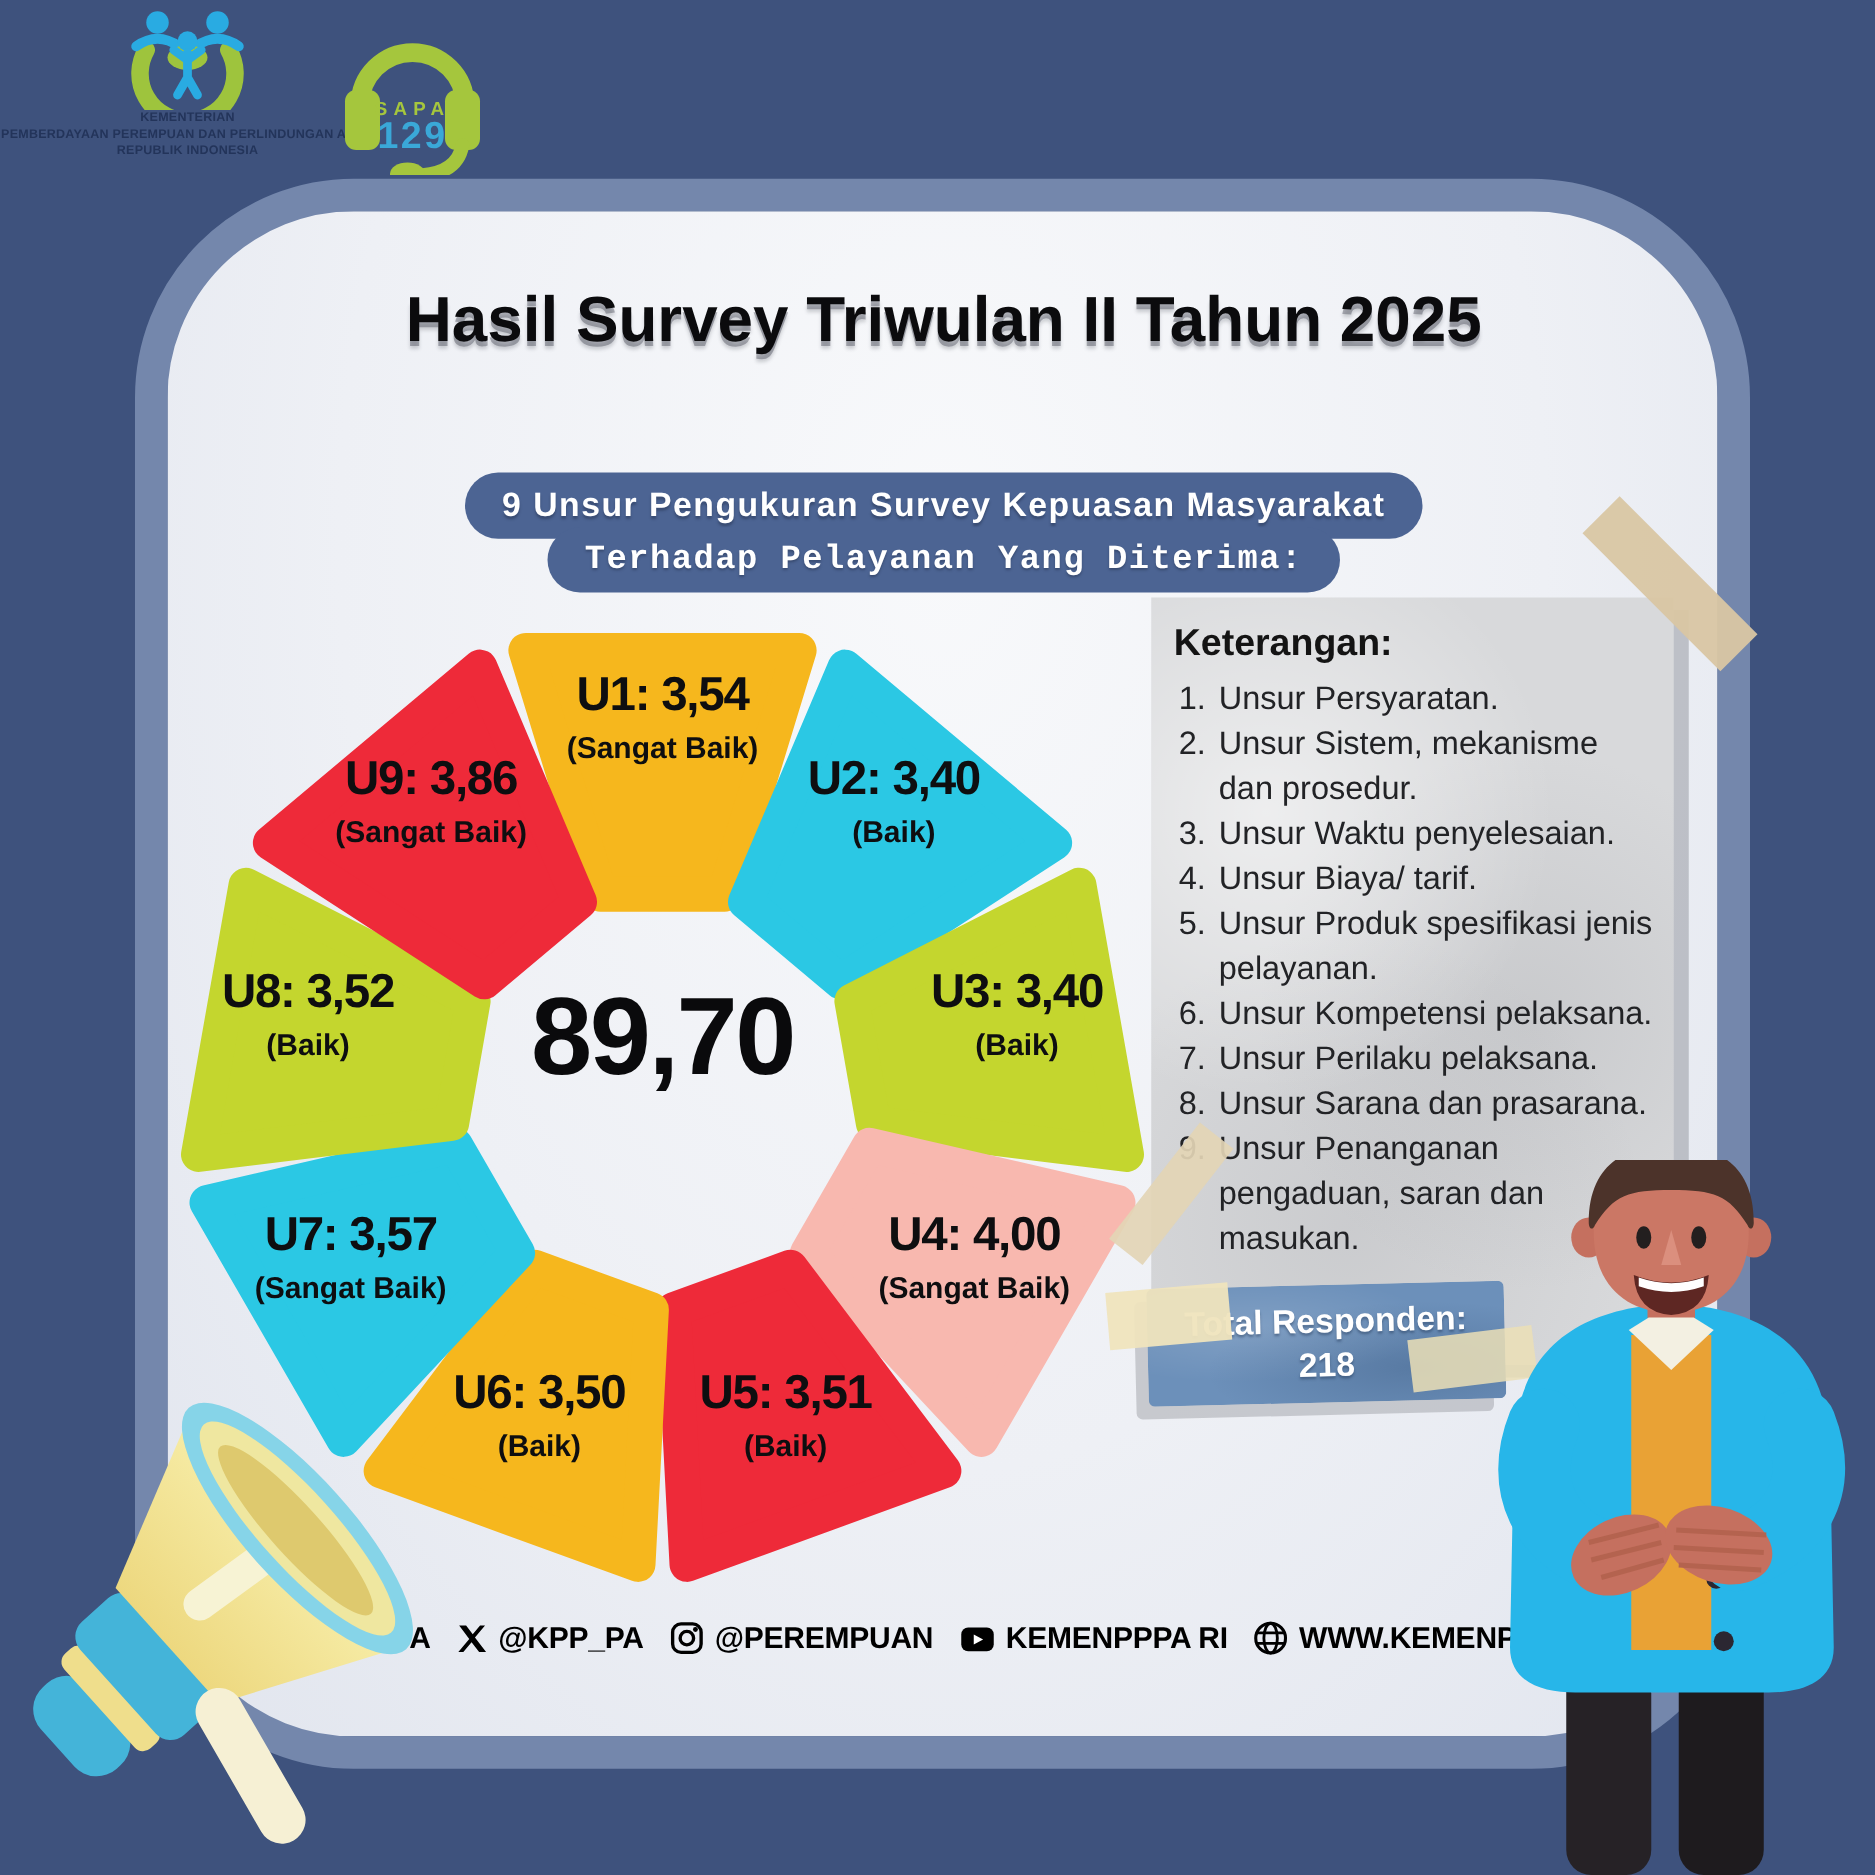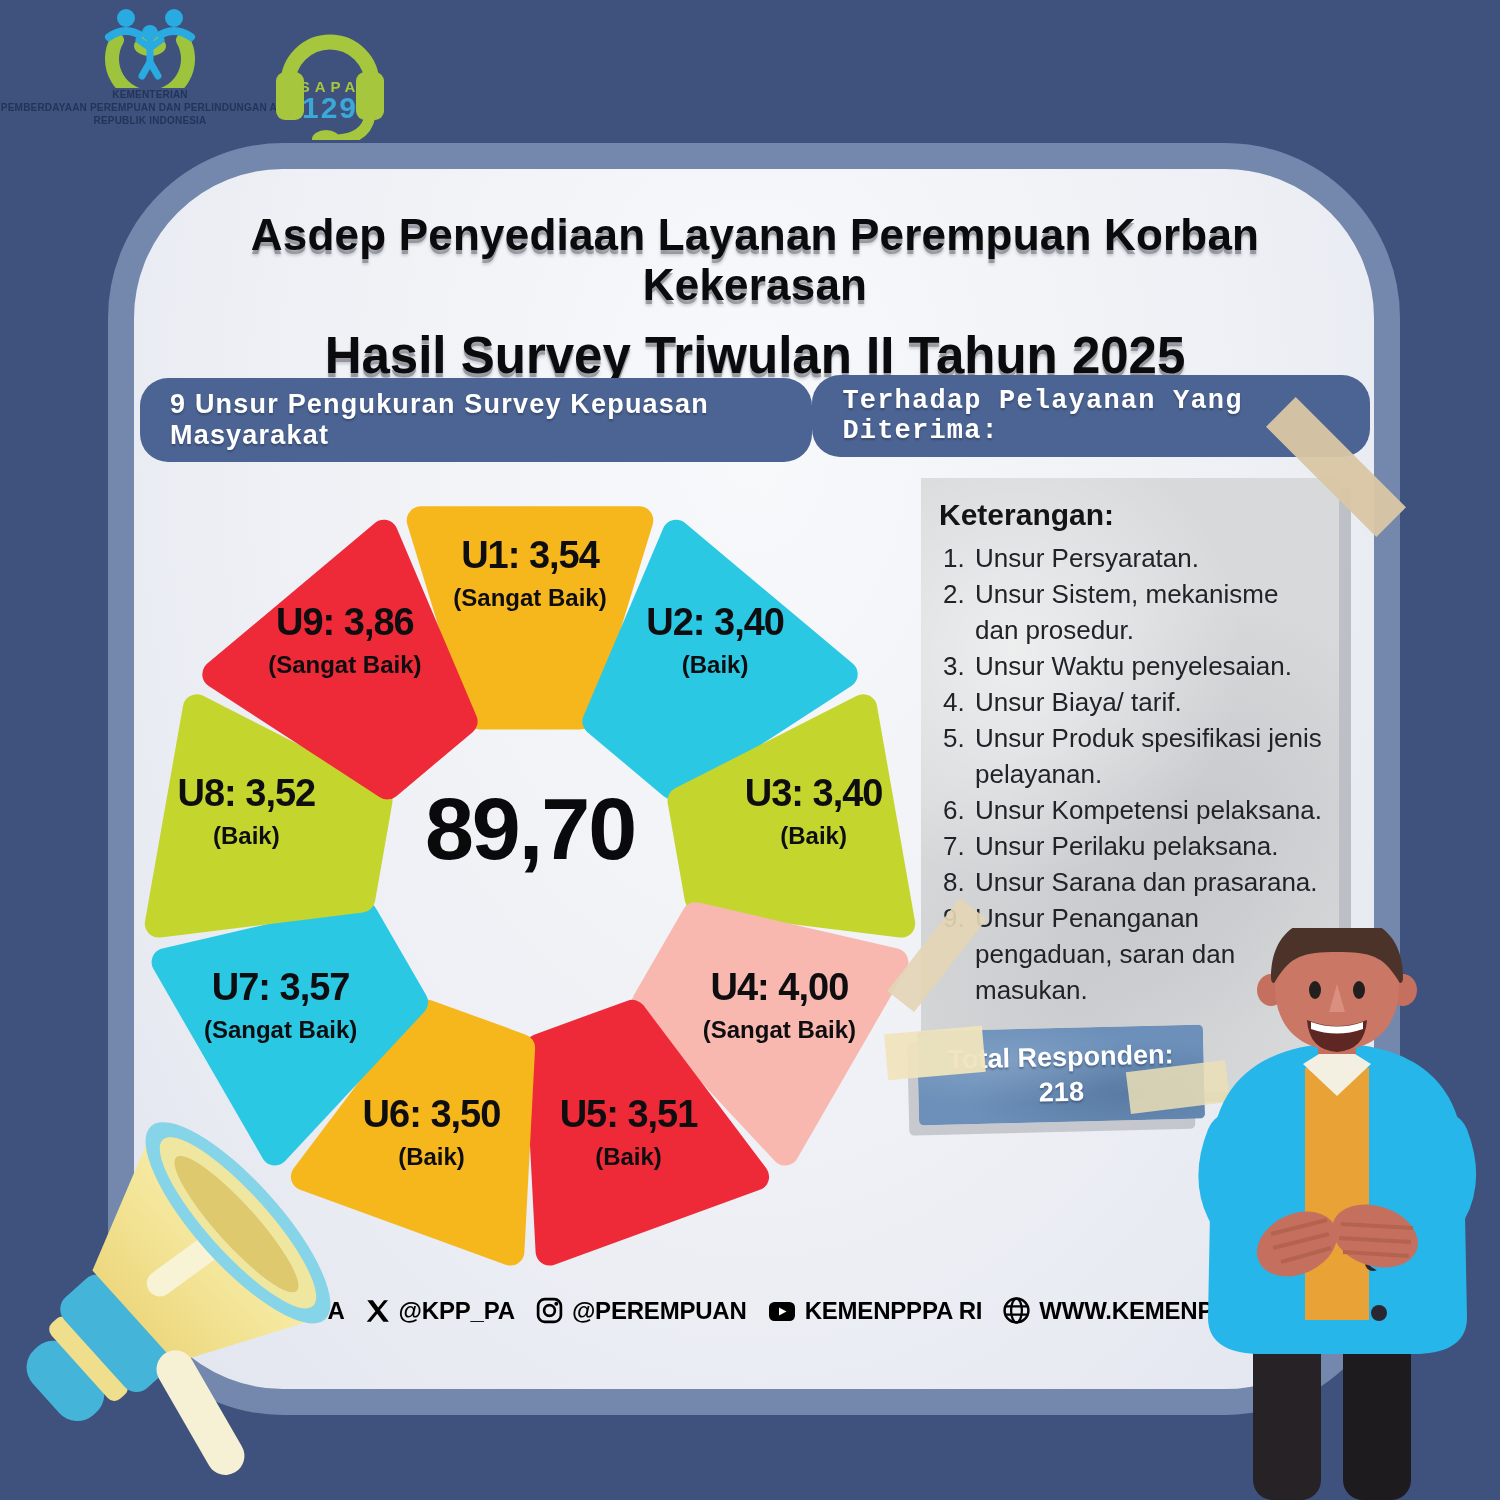--- a/index.html
+++ b/index.html
@@ -16,21 +16,21 @@
   
   .card{
     position:absolute;left:108px;top:143px;width:1292px;height:1272px;box-sizing:border-box;
     border:26px solid #7487AC;border-radius:175px;
     background:radial-gradient(ellipse at 50% 22%, #f8f9fb 0%, #eef0f5 55%, #e1e5ee 100%);
     z-index:1;
   }
   .title{position:absolute;left:140px;top:210px;width:1230px;text-align:center;color:#0b0b0d;font-weight:800;z-index:2;}
   .title .t1{font-size:44px;letter-spacing:.2px;text-shadow:0 4px 0 rgba(45,50,62,.35),0 6px 3px rgba(45,50,62,.2);}
   .title .t2{font-size:51px;margin-top:16px;text-shadow:0 4px 0 rgba(45,50,62,.35),0 6px 3px rgba(45,50,62,.2);}
-  .badge{position:absolute;left:140px;top:378px;width:1230px;display:flex;flex-direction:row;align-items:center;z-index:3;}
+  .badge{position:absolute;left:140px;top:378px;width:1230px;display:flex;flex-direction:column;align-items:center;z-index:3;}
   .badge .pill{
     background:#4C6493;color:#fff;font-weight:700;font-size:27px;letter-spacing:1.2px;
     padding:11px 30px;border-radius:28px;text-shadow:0 2px 2px rgba(20,30,50,.35);
   }
   .badge .pill2{margin-top:-9px;font-family:Liberation Mono, monospace;}
   
   .ring{position:absolute;left:130px;top:478px;width:800px;height:800px;z-index:2;}
   .wedge-value{font-family:"Liberation Sans",sans-serif;font-size:38px;font-weight:800;fill:#0e0e10;text-anchor:middle;letter-spacing:-1px;}
   .wedge-rating{font-family:"Liberation Sans",sans-serif;font-size:24px;font-weight:800;fill:#0e0e10;text-anchor:middle;}
   .ikm-center{position:absolute;left:360px;top:772px;width:340px;text-align:center;z-index:2;color:#0a0a0c;}
@@ -114,21 +114,20 @@
     <path d="M108,104 Q104,126 76,128" fill="none" stroke="#A5C63D" stroke-width="11" stroke-linecap="round"></path>
     <ellipse cx="64" cy="127" rx="14" ry="9" fill="#A5C63D"></ellipse>
     <text x="68" y="80" text-anchor="middle" font-family="Liberation Sans, sans-serif" font-size="15" font-weight="700" letter-spacing="5" fill="#A5C63D">SAPA</text>
     <text x="68" y="106" text-anchor="middle" font-family="Liberation Sans, sans-serif" font-size="30" font-weight="800" letter-spacing="2" fill="#3AA8D8">129</text>
   </svg>
 </div>
 
 <div class="card"></div>
 
 <div class="title">
-  <div class="t1">Asdep Penyediaan Layanan Perempuan Korban Kekerasan</div>
   <div class="t2">Hasil Survey Triwulan II Tahun 2025</div>
 </div>
 
 <div class="badge">
   <div class="pill">9 Unsur Pengukuran Survey Kepuasan Masyarakat</div>
   <div class="pill pill2">Terhadap Pelayanan Yang Diterima:</div>
 </div>
 
 <svg class="ring" viewBox="0 0 800 800">
     <polygon points="290.7,42.3 509.3,42.3 449.7,237.4 350.3,237.4" fill="#F6B71D" stroke="#F6B71D" stroke-width="28" stroke-linejoin="round"></polygon>

